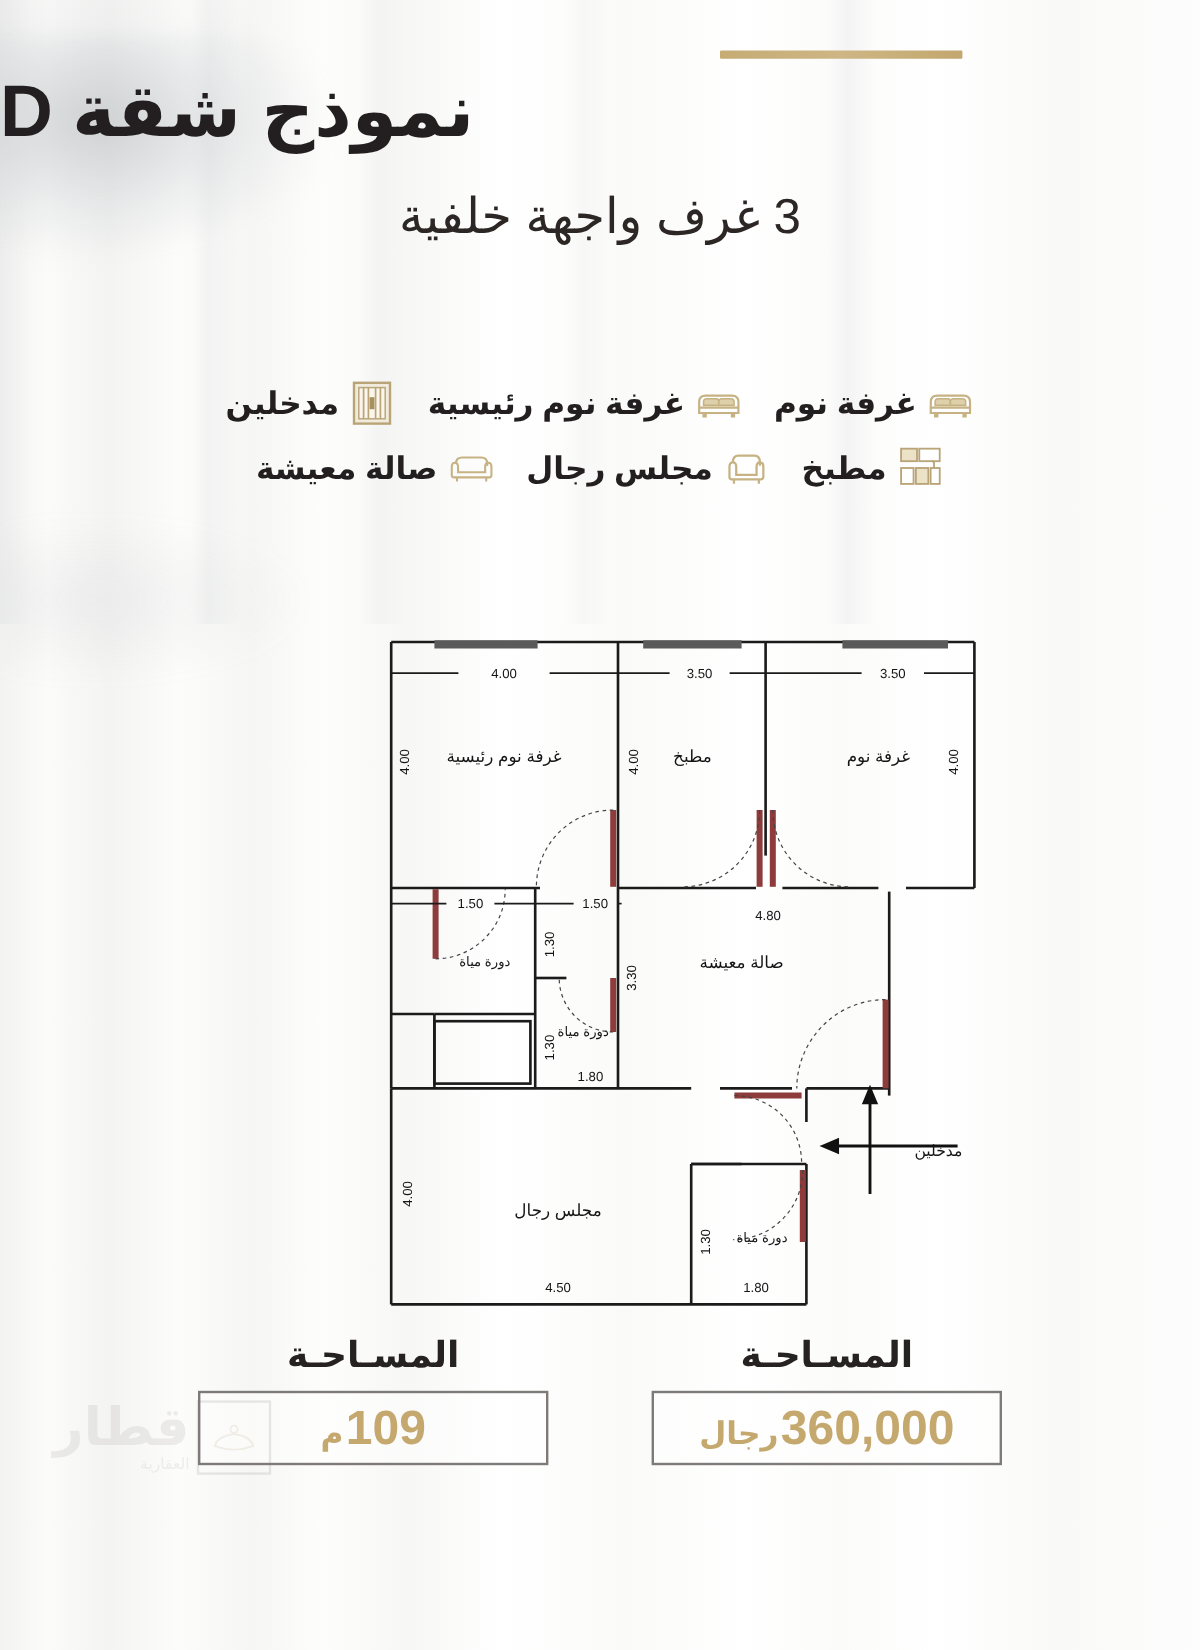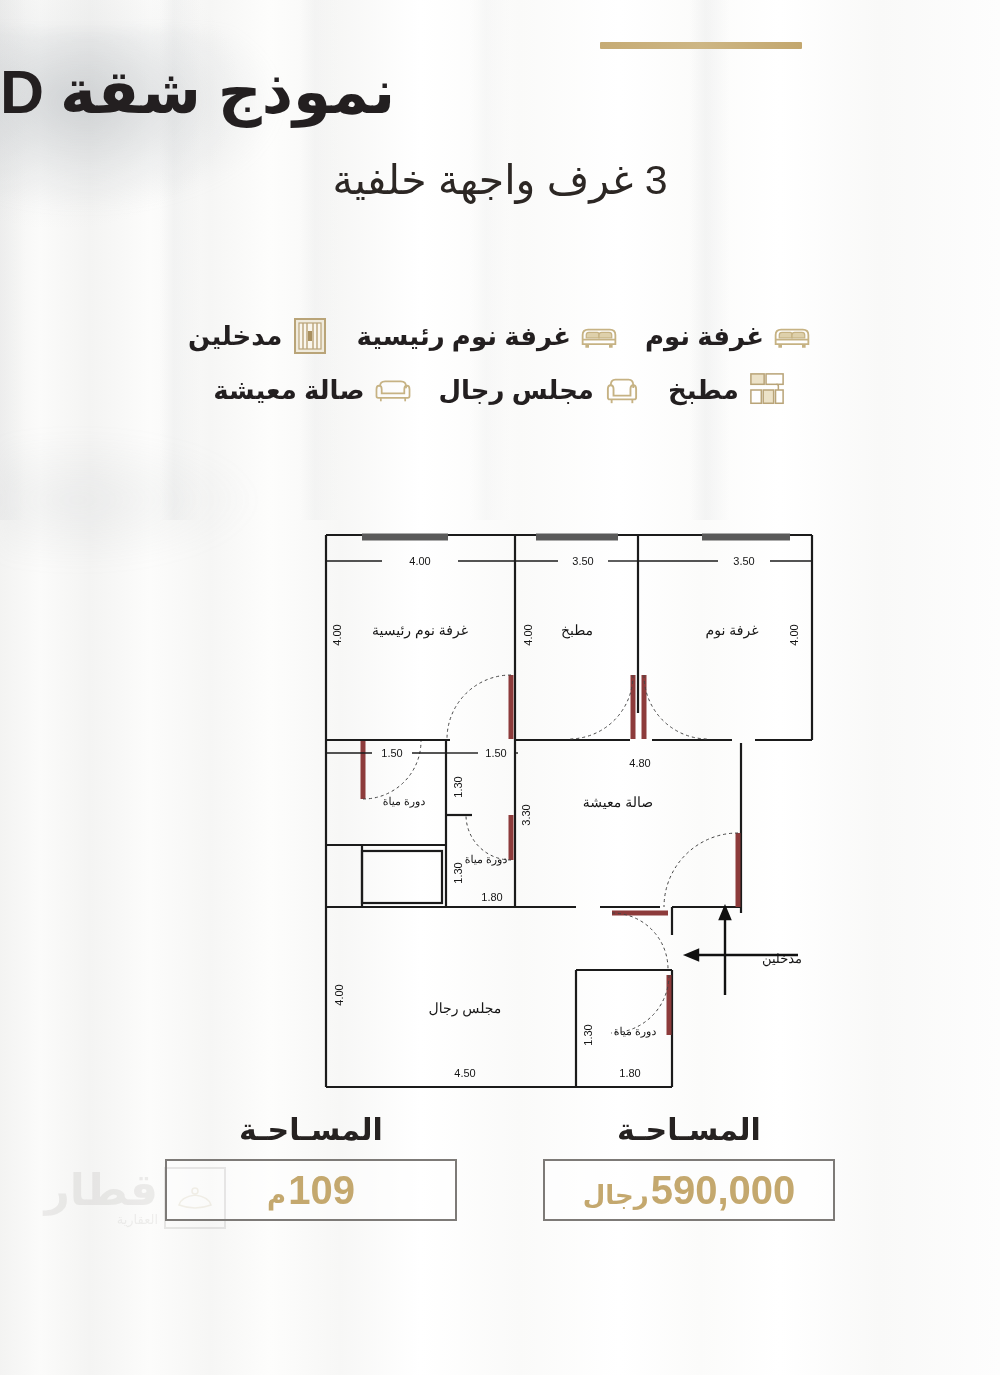--- a/index.html
+++ b/index.html
@@ -343,21 +343,21 @@
         <polygon points="386,440 398,435 398,445"></polygon>
       </g>
     </svg>
   </div>
 
   <div class="foot">
     <div class="foot-col">
       <div class="foot-label">المسـاحـة</div>
       <div class="foot-box">
         <span class="foot-value">
-          <span>590,000</span>
+          <span>360,000</span>
             <span class="foot-unit">رجال</span>
         </span>
       </div>
     </div>
 
     <div class="foot-col">
       <div class="foot-label">المسـاحـة</div>
       <div class="foot-box">
         <span class="foot-value">
           <span>109</span>

